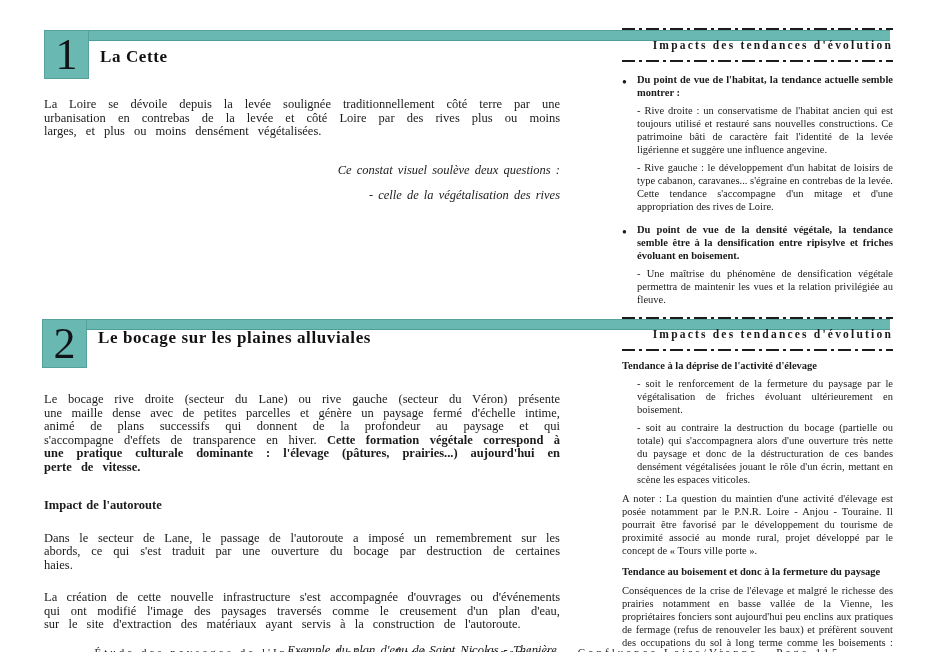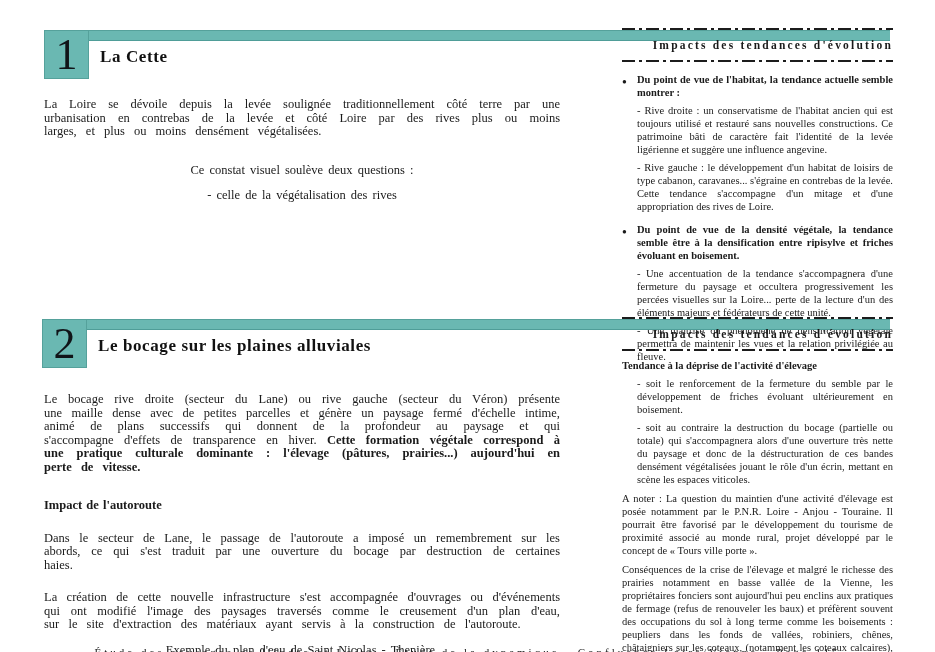--- a/index.html
+++ b/index.html
@@ -12,30 +12,30 @@
   
   .band{position:absolute;height:11px;background:#6ab8b2;border-top:1px solid #55a19b;border-bottom:1px solid #4f9d98;box-sizing:border-box;}
   .band1{left:44px;top:30px;width:846px;}
   .band2{left:42px;top:319px;width:848px;}
   .numbox{position:absolute;width:45px;height:49px;background:#6ab8b2;border:1px solid #55a19b;box-sizing:border-box;
           display:flex;align-items:center;justify-content:center;font-size:44px;line-height:1;color:#101418;}
   .numbox1{left:44px;top:30px;}
   .numbox2{left:42px;top:319px;}
   .sec-title{position:absolute;font-weight:bold;font-size:17px;letter-spacing:0.6px;color:#111;white-space:nowrap;}
   .sec-title1{left:100px;top:47px;}
-  .sec-title2{left:98px;top:336px;}
+  .sec-title2{left:98px;top:328px;}
 
   
   .body-col{position:absolute;left:44px;width:516px;font-size:12.5px;line-height:13.5px;text-align:justify;word-spacing:6px;}
   .body-col1{top:86px;}
   .body-col2{top:381px;}
   .body-col p{margin:12px 0 0 0;}
   .gap{height:13px;}
   .smallgap{height:7px;}
-  .noj{text-align:center;word-spacing:2px;}
+  .noj{text-align:right;word-spacing:2px;font-style:italic;}
   .b{font-weight:bold;}
   .subhead{font-weight:bold;text-align:left;word-spacing:1px;margin:0;}
 
   
   .right-col{position:absolute;left:622px;width:271px;font-size:10.5px;line-height:13px;}
   .right-col1{top:28px;}
   .right-col2{top:317px;}
   .dashdot{height:2px;background:repeating-linear-gradient(90deg,#1c1c1c 0 13px,transparent 13px 17px,#1c1c1c 17px 20px,transparent 20px 24px);}
   .imp-header{text-align:right;font-weight:bold;font-size:11.5px;letter-spacing:2.2px;margin:9px 0 8px 0;white-space:nowrap;}
   .rc-body{margin-top:11px;}
@@ -77,21 +77,20 @@
       <div class="bullet">
         <span class="bullet-dot">●</span>
         <span class="bullet-text">Du point de vue de l'habitat, la tendance actuelle semble montrer :</span>
       </div>
       <p class="sub">- Rive droite : un conservatisme de l'habitat ancien qui est toujours utilisé et restauré sans nouvelles constructions. Ce patrimoine bâti de caractère fait l'identité de la levée ligérienne et suggère une influence angevine.</p>
       <p class="sub">- Rive gauche : le développement d'un habitat de loisirs de type cabanon, caravanes... s'égraine en contrebas de la levée. Cette tendance s'accompagne d'un mitage et d'une appropriation des rives de Loire.</p>
       <div class="bullet">
         <span class="bullet-dot">●</span>
         <span class="bullet-text">Du point de vue de la densité végétale, la tendance semble être à la densification entre ripisylve et friches évoluant en boisement.</span>
       </div>
-      <p class="sub">- Une accentuation de la tendance s'accompagnera d'une fermeture du paysage et occultera progressivement les percées visuelles sur la Loire... perte de la lecture d'un des éléments majeurs et fédérateurs de cette unité.</p>
       <p class="sub">- Une maîtrise du phénomène de densification végétale permettra de maintenir les vues et la relation privilégiée au fleuve.</p>
     </div>
   </div>
 
   <div class="band band2"></div>
   <div class="numbox numbox2">
     <span>2</span>
   </div>
   <div class="sec-title sec-title2">Le bocage sur les plaines alluviales</div>
 
@@ -105,22 +104,23 @@
     <p>La création de cette nouvelle infrastructure s'est accompagnée d'ouvrages ou d'événements qui ont modifié l'image des paysages traversés comme le creusement d'un plan d'eau, sur le site d'extraction des matériaux ayant servis à la construction de l'autoroute.</p>
     <p class="noj">Exemple du plan d'eau de Saint Nicolas - Thenière.</p>
   </div>
 
   <div class="right-col right-col2">
     <div class="dashdot"></div>
     <div class="imp-header">Impacts des tendances d'évolution</div>
     <div class="dashdot"></div>
     <div class="rc-body rc2-first">
       <p class="rc-heading">Tendance à la déprise de l'activité d'élevage</p>
-      <p class="sub">- soit le renforcement de la fermeture du semble par le développement de friches évoluant ultérieurement en boisement.</p>
+      <p class="sub">- soit le renforcement de la fermeture du paysage par le végétalisation de friches évoluant ultérieurement en boisement.</p>
       <p class="sub">- soit au contraire la destruction du bocage (partielle ou totale) qui s'accompagnera alors d'une ouverture très nette du paysage et donc de la déstructuration de ces bandes densément végétalisées jouant le rôle d'un écrin, mettant en scène les espaces viticoles.</p>
       <p class="rc-par">A noter : La question du maintien d'une activité d'élevage est posée notamment par le P.N.R. Loire - Anjou - Touraine. Il pourrait être favorisé par le développement du tourisme de proximité associé au monde rural, projet développé par le concept de « Tours ville porte ».</p>
+      <p class="rc-heading">Tendance au boisement et donc à la fermeture du paysage</p>
       <p class="rc-par">Conséquences de la crise de l'élevage et malgré le richesse des prairies notamment en basse vallée de la Vienne, les propriétaires fonciers sont aujourd'hui peu enclins aux pratiques de fermage (refus de renouveler les baux) et préfèrent souvent des occupations du sol à long terme comme les boisements : peupliers dans les fonds de vallées, robiniers, chênes, châtaigniers sur les coteaux, (notamment les coteaux calcaires), ce qui se traduit par une fermeture des paysages (Cf. photomontage page en face)</p>
     </div>
   </div>
 
   <div class="footer">Étude des paysages de l'Indre et Loire – Étude de la dynamique - Confluence Loire/Vienne - Page 115</div>
 
 </div>
 
 </body></html>

